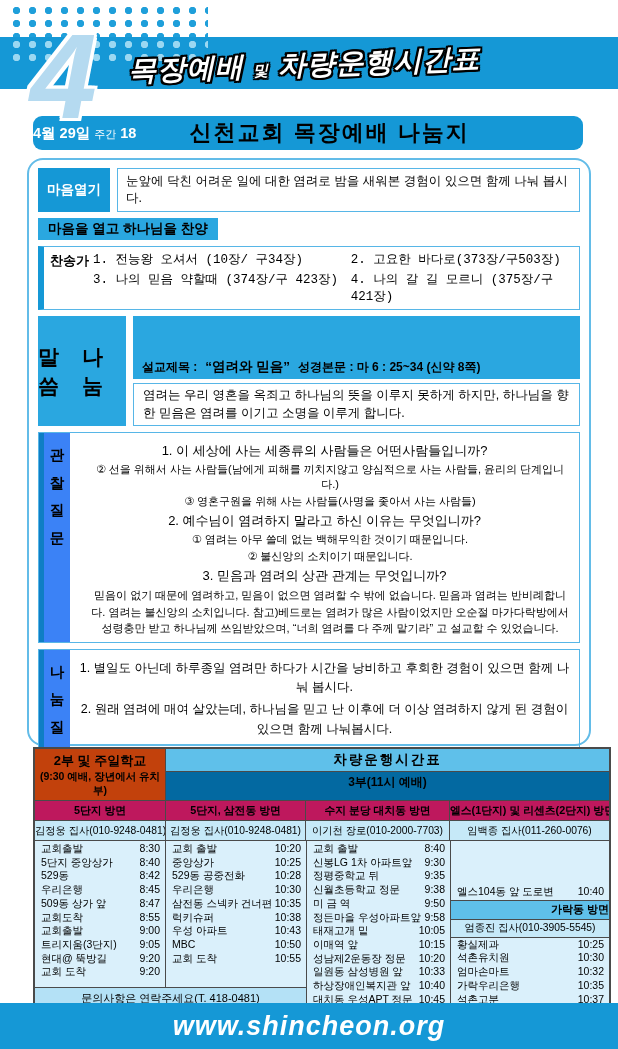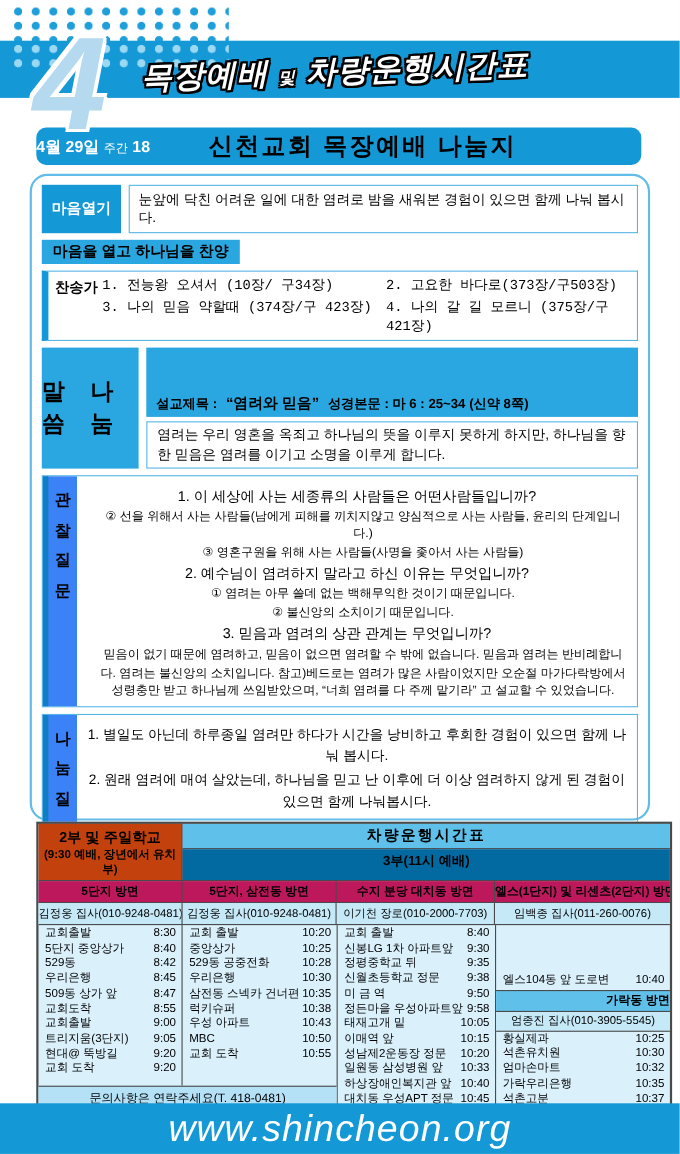--- a/index.html
+++ b/index.html
@@ -91,21 +91,21 @@
   .bcol.c3 { width:144px; border-right:1px solid #4a4a4a; }
   .bcol.c4 { flex:1; padding-top:0;margin-top:44px; }
   .stop { display:flex; justify-content:space-between; padding:0 5px 0 6px; line-height:13.7px; white-space:nowrap; overflow:hidden; }
   .c4-route { background:#5fc0ea; font-weight:bold; text-align:right; font-size:11px;
     border-top:1px solid #4a4a4a; border-bottom:1px solid #4a4a4a; padding:1.5px 0; margin-top:1px; }
   .c4-driver { background:#c6e9f8; text-align:center; font-size:10.3px; border-bottom:1px solid #4a4a4a; padding:1.5px 0; }
 
   
   .footer { position:absolute; top:1003px; left:0; width:618px; height:46px; background:#1598d6;
     display:flex; align-items:center; justify-content:center; }
-  .url { color:#fff; font-weight:normal; font-style:italic; font-size:34px; letter-spacing:1px; }
+  .url { color:#fff; font-weight:bold; font-style:italic; font-size:27px; letter-spacing:1px; }
 </style>
 </head>
 <body>
 
 <div class="page">
 
   <div class="dots"></div>
   <div class="top-band"></div>
   <div class="dots-light"></div>
   <div class="big-num">4</div>

